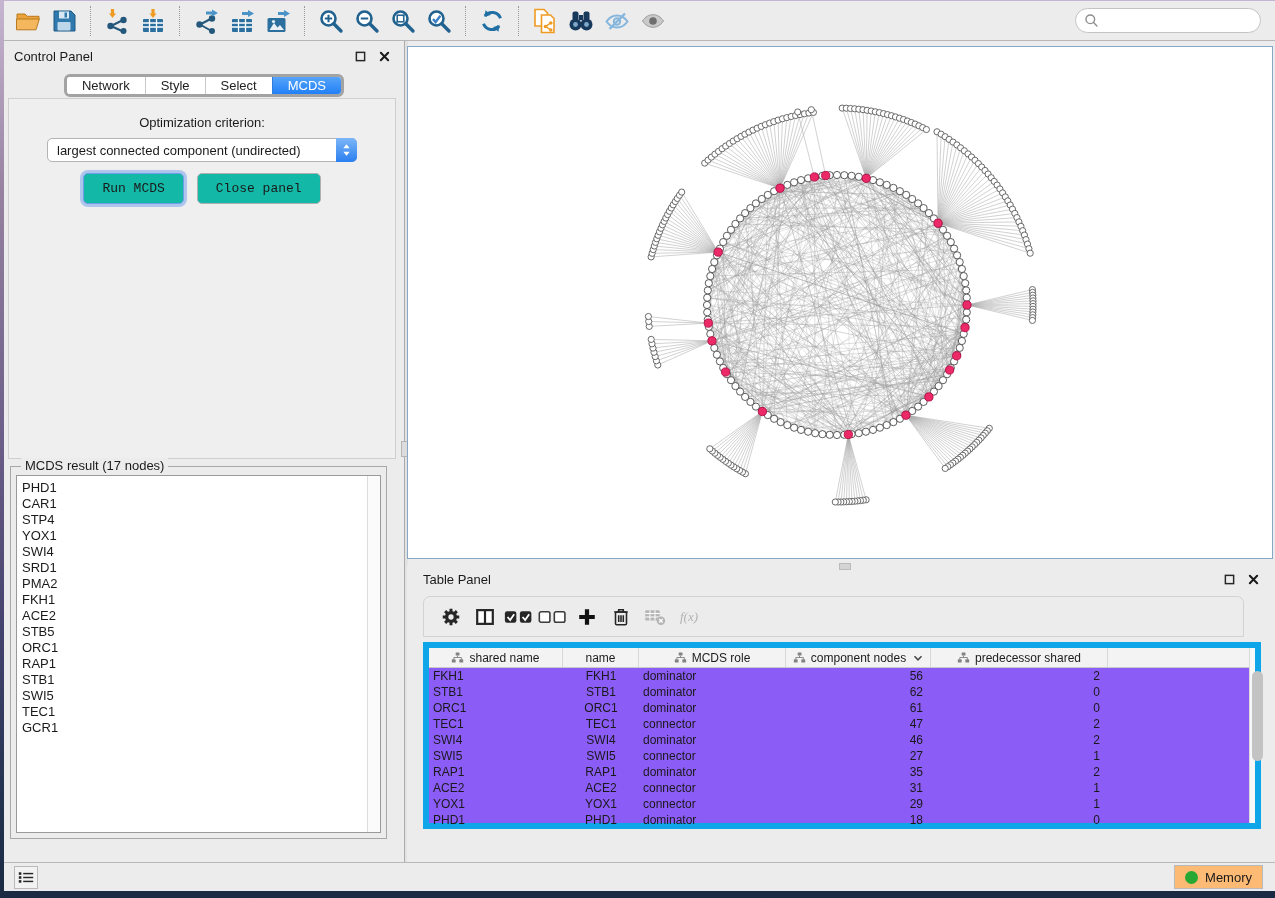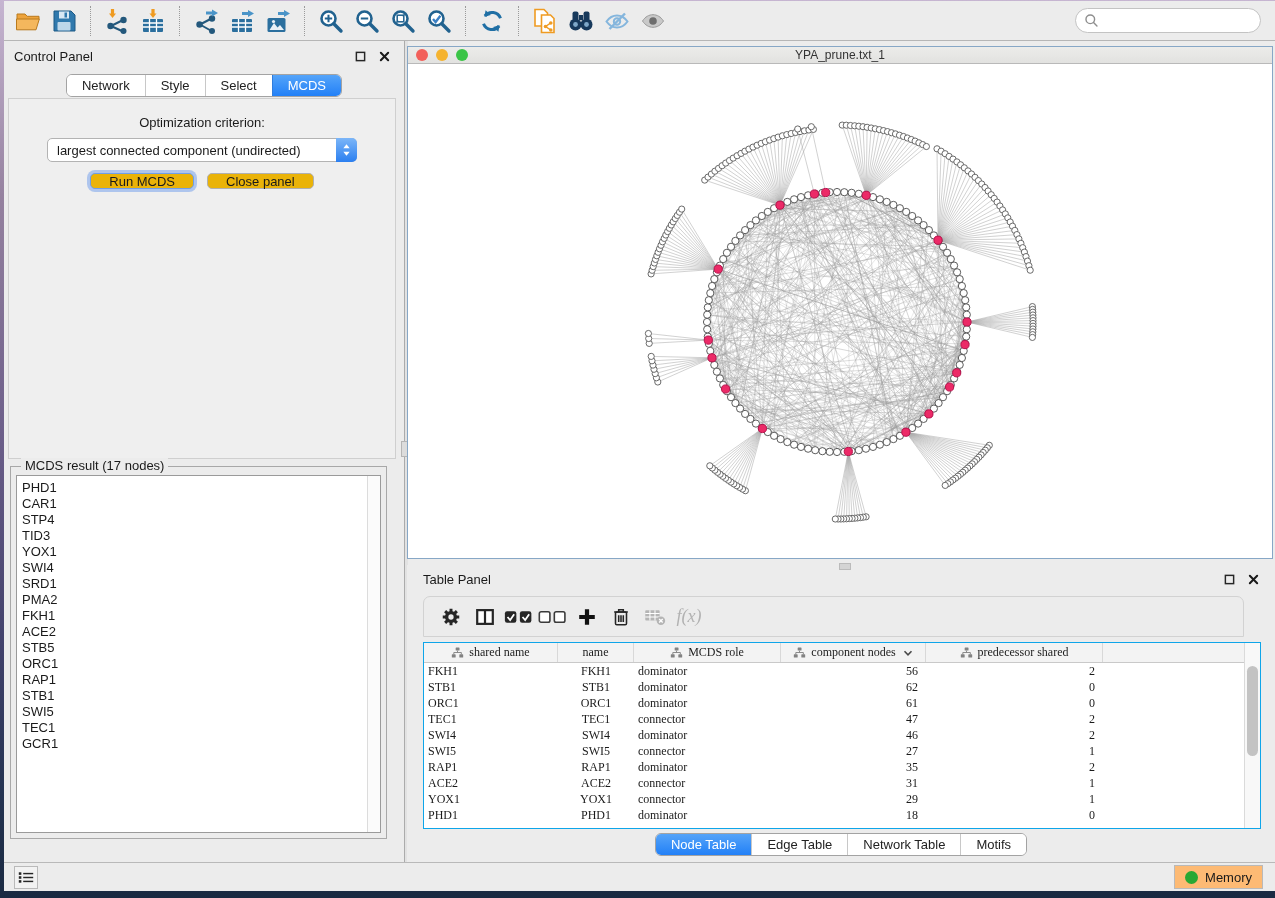--- a/index.html
+++ b/index.html
@@ -22,38 +22,38 @@
   .searchbox svg { width:15px; height:15px; flex:0 0 auto; }
   .searchbox input { border:none; outline:none; background:transparent; flex:1; margin-left:5px; font-size:12px; }
 
   
   .control-panel { position:absolute; left:0; top:40px; width:400px; height:821px; background:#ececec; }
   .cp-header { height:26px; display:flex; align-items:center; padding:4px 12px 0 10px; }
   .cp-header .title { font-size:13px; }
   .winbtn { width:16px; height:16px; display:flex; align-items:center; justify-content:center; margin-left:8px; }
   .winbtn svg { width:11px; height:11px; }
   .spacer { flex:1; }
-  .segmented { display:flex; border:1px solid #a3a3a3; border-radius:6px; overflow:hidden; background:#fff; height:23px; }
+  .segmented { display:flex; border:3px solid #a3a3a3; border-radius:6px; overflow:hidden; background:#fff; height:23px; }
   .segmented .seg { padding:0 15px; display:flex; align-items:center; font-size:13px; color:#222;
     border-left:1px solid #c8c8c8; background:#fff; cursor:default; white-space:nowrap; }
   .segmented .seg:first-child { border-left:none; }
   .segmented .seg.active { background:linear-gradient(#55a4f9,#2280f7); color:#fff; border-left-color:#2f7ddd; }
   .cp-tabs { position:absolute; left:0; top:33px; width:100%; display:flex; justify-content:center; }
   .cp-content { position:absolute; left:4px; top:57px; width:388px; height:361px; background:#efefef;
     border:1px solid #cfcfcf; }
   .opt-label { text-align:center; margin-top:16px; font-size:13px; }
   .combo { position:relative; margin:8px auto 0; width:310px; height:24px; background:#fff;
     border:1px solid #b3b3b3; border-radius:5px; display:flex; align-items:center; }
   .combo .val { flex:1; padding-left:9px; font-size:13px; white-space:nowrap; overflow:hidden; }
   .combo .step { width:21px; height:24px; margin:-1px -1px -1px 0; border-radius:0 5px 5px 0;
     background:linear-gradient(#7cb6f8,#2b7ff0); display:flex; align-items:center; justify-content:center; }
   .combo .step svg { width:11px; height:18px; }
   .btn-row { display:flex; justify-content:center; gap:13px; margin-top:11px; }
-  .push-btn { height:16px; padding:0 18px; background:#eab308; border:1px solid #b0b0b0; border-radius:5px;
-    font-size:13px; display:flex; align-items:center; cursor:default; }
+  .push-btn { height:31px; padding:0 18px; background:#14b8a6; border:1px solid #b0b0b0; border-radius:5px;
+    font-size:13px; display:flex; align-items:center; cursor:default;font-family:Liberation Mono, monospace; }
   .push-btn.focused { border-color:#6f9ee8; box-shadow:0 0 0 3px rgba(110,155,235,.5); }
   .fieldset { position:absolute; left:6px; top:425px; width:377px; height:373px; border:1px solid #a8a8a8; }
   .fieldset .legend { position:absolute; left:10px; top:-9px; background:#ececec; padding:0 4px; font-size:13px; }
   .listbox { position:absolute; left:5px; top:8px; right:5px; bottom:5px; background:#fff;
     border:1px solid #9a9a9a; display:flex; }
   .listbox .items { flex:1; padding:4px 0 0 5px; overflow:hidden; }
   .listbox .items div { font-size:13px; line-height:16px; }
   .listbox .vtrack { width:13px; border-left:1px solid #dcdcdc; background:#fbfbfb; }
 
   
@@ -74,23 +74,23 @@
   .nv-canvas { width:862px; height:493px; background:#fff; }
 
   
   .table-panel { position:absolute; left:403px; top:564px; width:868px; height:297px; background:#ececec; }
   .tp-header { height:26px; display:flex; align-items:center; padding:2px 14px 0 16px; }
   .tp-toolbar { position:absolute; left:16px; top:31px; width:821px; height:41px; background:#ececec;
     border:1px solid #d2d2d2; border-radius:7px 7px 0 0; display:flex; align-items:center; padding-left:10px; }
   .tp-toolbar .tbtn { width:32px; }
   .tp-toolbar .tbtn svg { width:22px; height:22px; }
   .tp-toolbar .tbtn .wide { width:30px; height:16px; }
-  .fx { font-family:"Liberation Serif","DejaVu Serif",serif; font-style:italic; font-size:18px; color:#b2b2b2; }
-  .tablebox { position:absolute; left:16px; top:77px; width:838px; height:187px; background:#ffffff;
-    border:1px solid #0ea5e9; display:flex;font-family:Liberation Serif, serif; }
+  .fx { font-family:"Liberation Serif","DejaVu Serif",serif; font-style:italic; font-size:13px; color:#b2b2b2; }
+  .tablebox { position:absolute; left:16px; top:77px; width:838px; height:187px; background:#8b5cf6;
+    border:6px solid #0ea5e9; display:flex; }
   .tgrid { width:820px; }
   .thead { display:flex; height:20px; background:#f3f3f3; border-bottom:1px solid #c9c9c9; }
   .th { display:flex; align-items:center; justify-content:center; gap:5px; font-size:12px; color:#1c1c1c;
     border-right:1px solid #d8d8d8; overflow:hidden; }
   .th svg.tree { width:13px; height:11px; }
   .th svg.sort { width:10px; height:8px; margin-left:2px; }
   .trow { display:flex; height:16px; }
   .td { font-size:12px; line-height:16px; white-space:nowrap; overflow:hidden; }
   .td.l { text-align:left; padding-left:4px; }
   .td.c { text-align:center; }
@@ -319,21 +319,20 @@
         <div class="push-btn">Close panel</div>
       </div>
     </div>
     <div class="fieldset">
       <span class="legend">MCDS result (17 nodes)</span>
       <div class="listbox">
         <div class="items" id="mcds-items">
             <div>PHD1</div>
             <div>CAR1</div>
             <div>STP4</div>
-            <div>TID3</div>
             <div>YOX1</div>
             <div>SWI4</div>
             <div>SRD1</div>
             <div>PMA2</div>
             <div>FKH1</div>
             <div>ACE2</div>
             <div>STB5</div>
             <div>ORC1</div>
             <div>RAP1</div>
             <div>STB1</div>
@@ -344,28 +343,20 @@
         <div class="vtrack"></div>
       </div>
     </div>
   </div>
 
   <div class="vsplit">
       <div class="grab"></div>
     </div>
 
   <div class="network-view">
-    <div class="nv-titlebar">
-      <div class="lights">
-        <span class="light" id="light-r" style="background: rgb(242, 96, 90);"></span>
-        <span class="light" id="light-y" style="background: rgb(245, 179, 46);"></span>
-        <span class="light" id="light-g" style="background: rgb(58, 196, 70);"></span>
-      </div>
-      <span class="title">YPA_prune.txt_1</span>
-    </div>
     <div class="nv-canvas" id="graph-canvas"><svg viewBox="0 0 862 493" width="862" height="493">
           <g>
             <line x1="306.3" y1="215.1" x2="327.4" y2="339.1" stroke="#9b9b9b" stroke-width="0.7" opacity="0.4092323846835643"></line>
             <line x1="520.9" y1="349.9" x2="414.4" y2="387.2" stroke="#9b9b9b" stroke-width="0.7" opacity="0.4445759116159752"></line>
             <line x1="323.0" y1="333.2" x2="549.1" y2="208.3" stroke="#9b9b9b" stroke-width="0.7" opacity="0.41653861056081953"></line>
             <line x1="510.1" y1="359.6" x2="551.7" y2="215.1" stroke="#9b9b9b" stroke-width="0.7" opacity="0.5194410083070398"></line>
             <line x1="379.3" y1="378.1" x2="366.1" y2="144.2" stroke="#9b9b9b" stroke-width="0.7" opacity="0.4692942365491763"></line>
             <line x1="491.9" y1="144.2" x2="551.7" y2="215.1" stroke="#9b9b9b" stroke-width="0.7" opacity="0.3426629811245948"></line>
             <line x1="471.9" y1="380.7" x2="555.7" y2="286.9" stroke="#9b9b9b" stroke-width="0.7" opacity="0.40354826158843937"></line>
             <line x1="549.1" y1="208.3" x2="515.6" y2="161.1" stroke="#9b9b9b" stroke-width="0.7" opacity="0.4822121244575829"></line>
@@ -1547,28 +1538,20 @@
             <div class="td c" style="width: 76px;">PHD1</div>
             <div class="td l" style="width: 147px;">dominator</div>
             <div class="td r" style="width: 145px;">18</div>
             <div class="td r" style="width: 177px;">0</div>
           </div>
         </div>
       <div class="tscroll">
           <div class="thumb"></div>
         </div>
     </div>
-    <div class="tp-tabs">
-        <div class="segmented" id="tp-tabs">
-          <div class="seg active">Node Table</div>
-          <div class="seg">Edge Table</div>
-          <div class="seg">Network Table</div>
-          <div class="seg">Motifs</div>
-        </div>
-      </div>
   </div>
 
   <div class="statusbar">
     <div class="sq-btn">
       <svg viewBox="0 0 20 16">
           <g fill="#262626">
             <rect x="1" y="1.5" width="3.2" height="3.2"></rect>
             <rect x="6.5" y="2.2" width="12.5" height="1.8"></rect>
             <rect x="1" y="6.4" width="3.2" height="3.2"></rect>
             <rect x="6.5" y="7.1" width="12.5" height="1.8"></rect>

